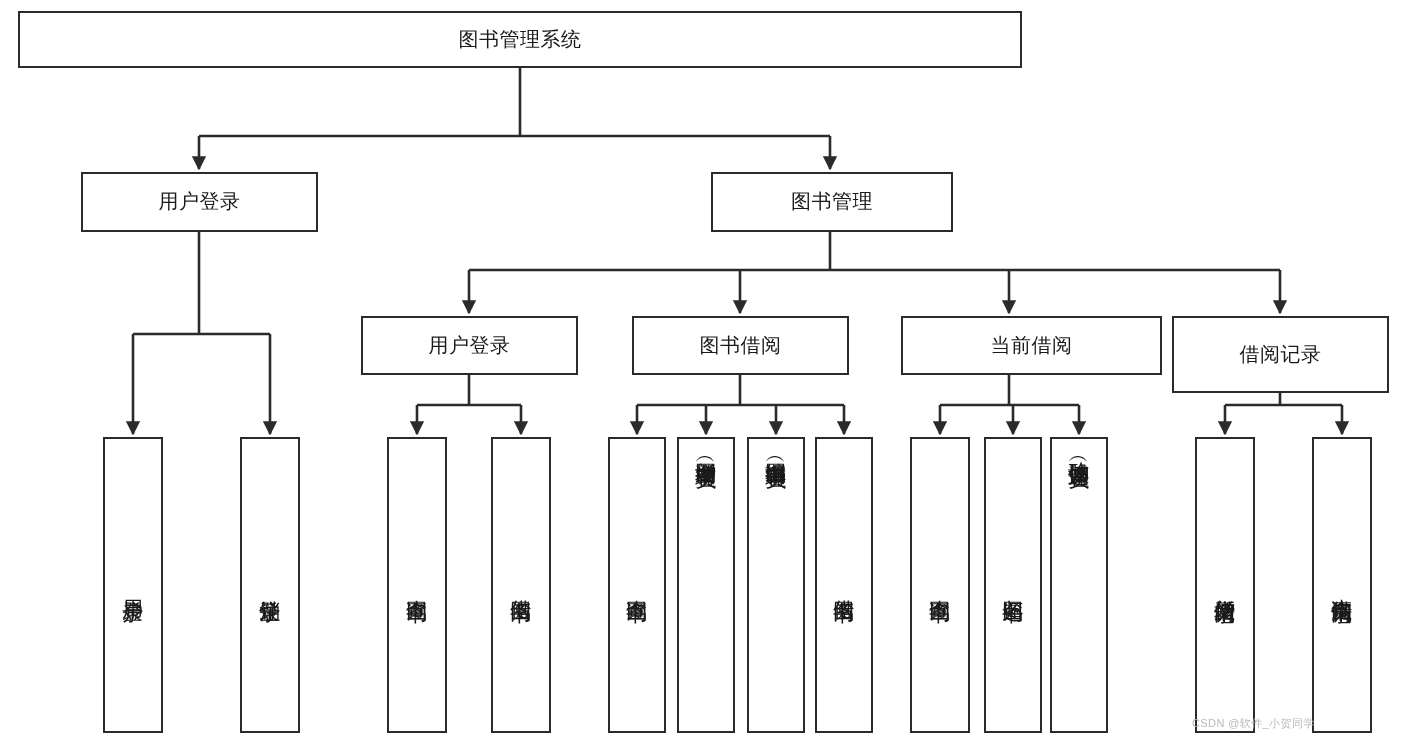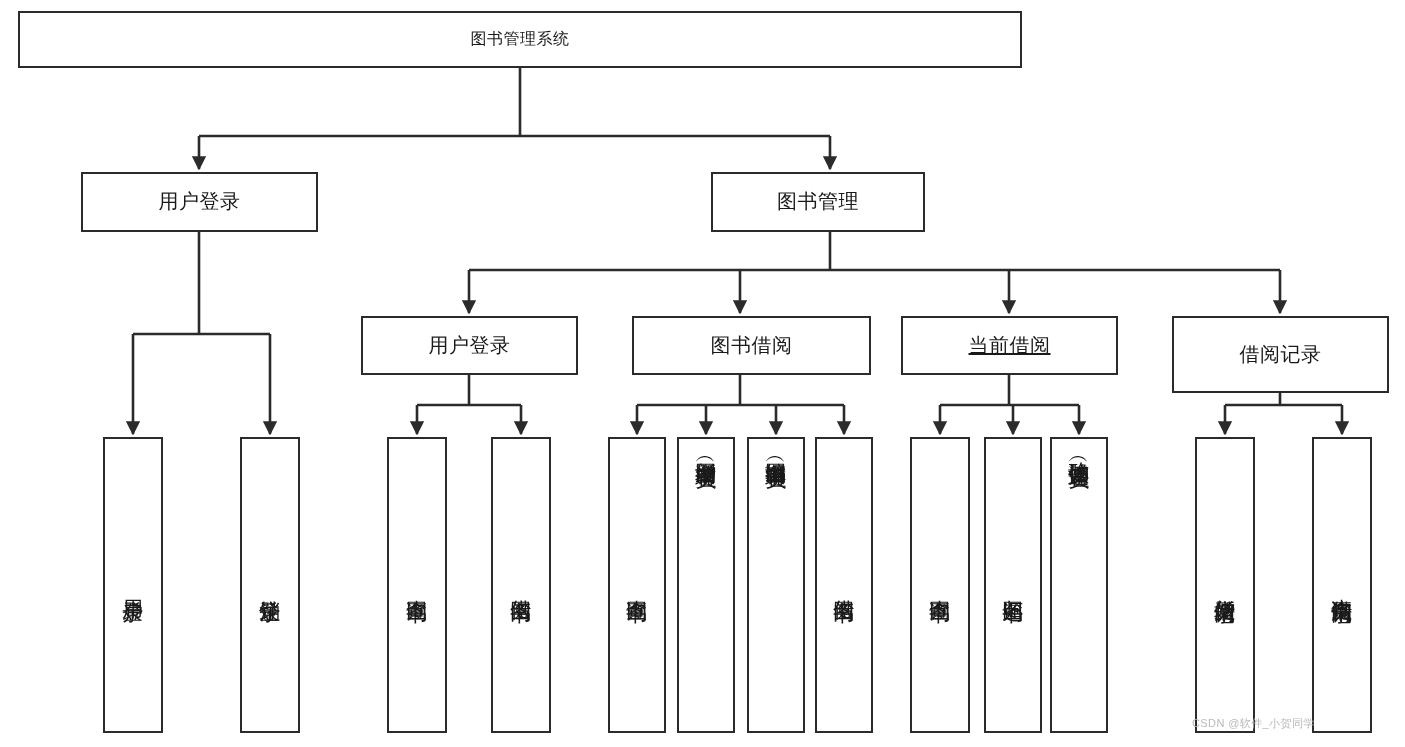--- a/index.html
+++ b/index.html
@@ -35,21 +35,21 @@
     justify-content: center;
     color: #1a1a1a;
   }
   .node-label {
     display: block;
     text-align: center;
     line-height: 1.18;
     letter-spacing: 0.5px;
   }
   .node-root .node-label {
-    font-size: 16px;
+    font-size: 20px;
   }
   .node-level1 .node-label,
   .node-level2 .node-label {
     font-size: 20px;
   }
   .node-leaf {
     align-items: flex-start;
     padding-top: 6px;
   }
   .node-leaf .node-label {
@@ -128,31 +128,31 @@
     </g>
   </svg>
 
   <div class="node-box node-root" style="left:18px; top:11px; width:1004px; height:57px;">
     <span class="node-label">图书管理系统</span>
   </div>
 
   <div class="node-box node-level1" style="left:81px; top:172px; width:237px; height:60px;">
     <span class="node-label">用户登录</span>
   </div>
-  <div class="node-box node-level1" style="left:711px; top:172px; width:214px; height:60px;">
+  <div class="node-box node-level1" style="left:711px; top:172px; width:242px; height:60px;">
     <span class="node-label">图书管理</span>
   </div>
 
   <div class="node-box node-level2" style="left:361px; top:316px; width:217px; height:59px;">
     <span class="node-label">用户登录</span>
   </div>
-  <div class="node-box node-level2" style="left:632px; top:316px; width:239px; height:59px;">
+  <div class="node-box node-level2" style="left:632px; top:316px; width:217px; height:59px;">
     <span class="node-label">图书借阅</span>
   </div>
-  <div class="node-box node-level2" style="left:901px; top:316px; width:217px; height:59px;text-decoration:underline;">
+  <div class="node-box node-level2" style="left:901px; top:316px; width:261px; height:59px;">
     <span class="node-label">当前借阅</span>
   </div>
   <div class="node-box node-level2" style="left:1172px; top:316px; width:217px; height:77px;">
     <span class="node-label">借阅记录</span>
   </div>
 
   <div class="node-box node-leaf leaf-centered" style="left:103px; top:437px; width:60px; height:296px;">
     <span class="node-label">用户登录</span>
   </div>
   <div class="node-box node-leaf leaf-centered" style="left:240px; top:437px; width:60px; height:296px;">

